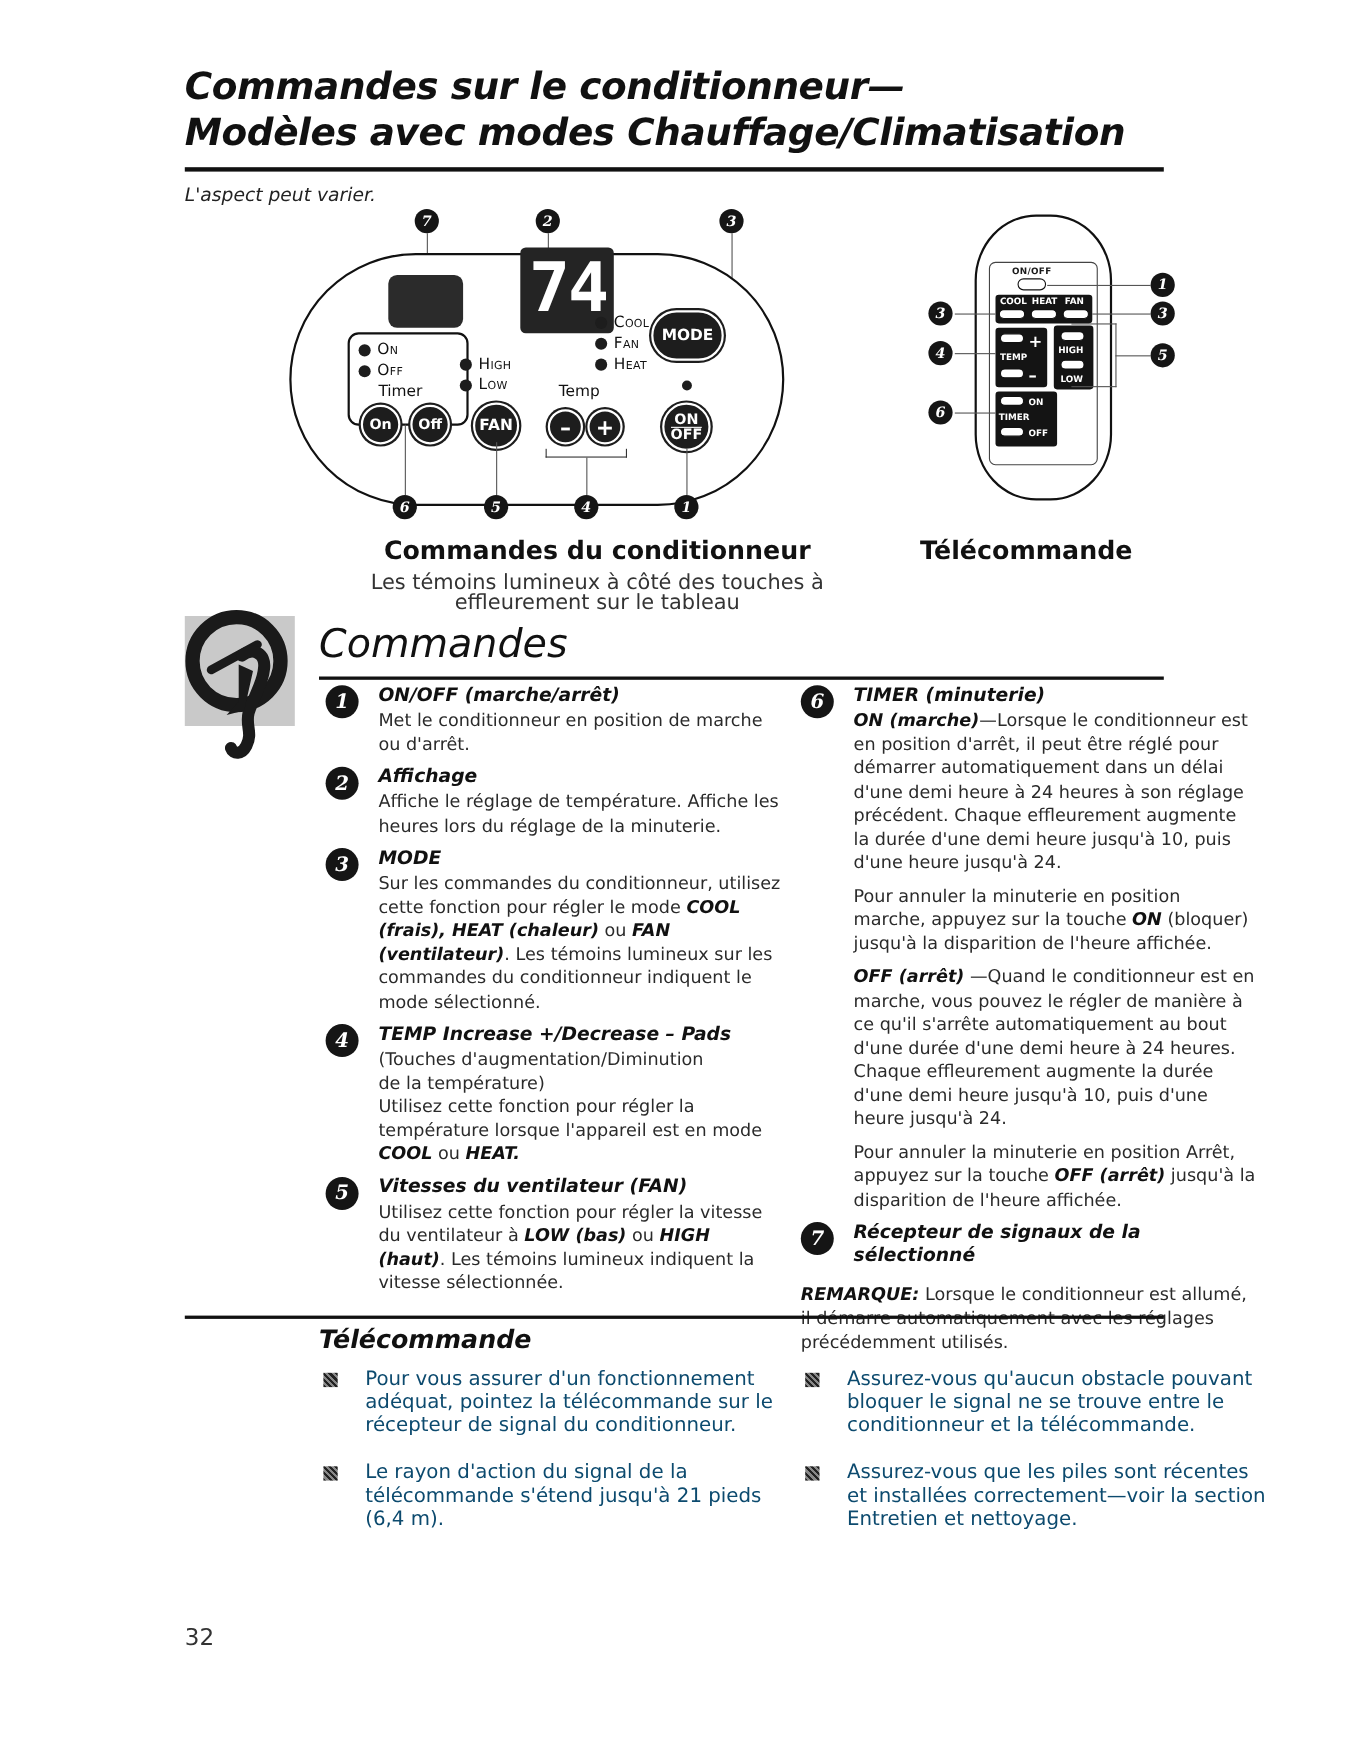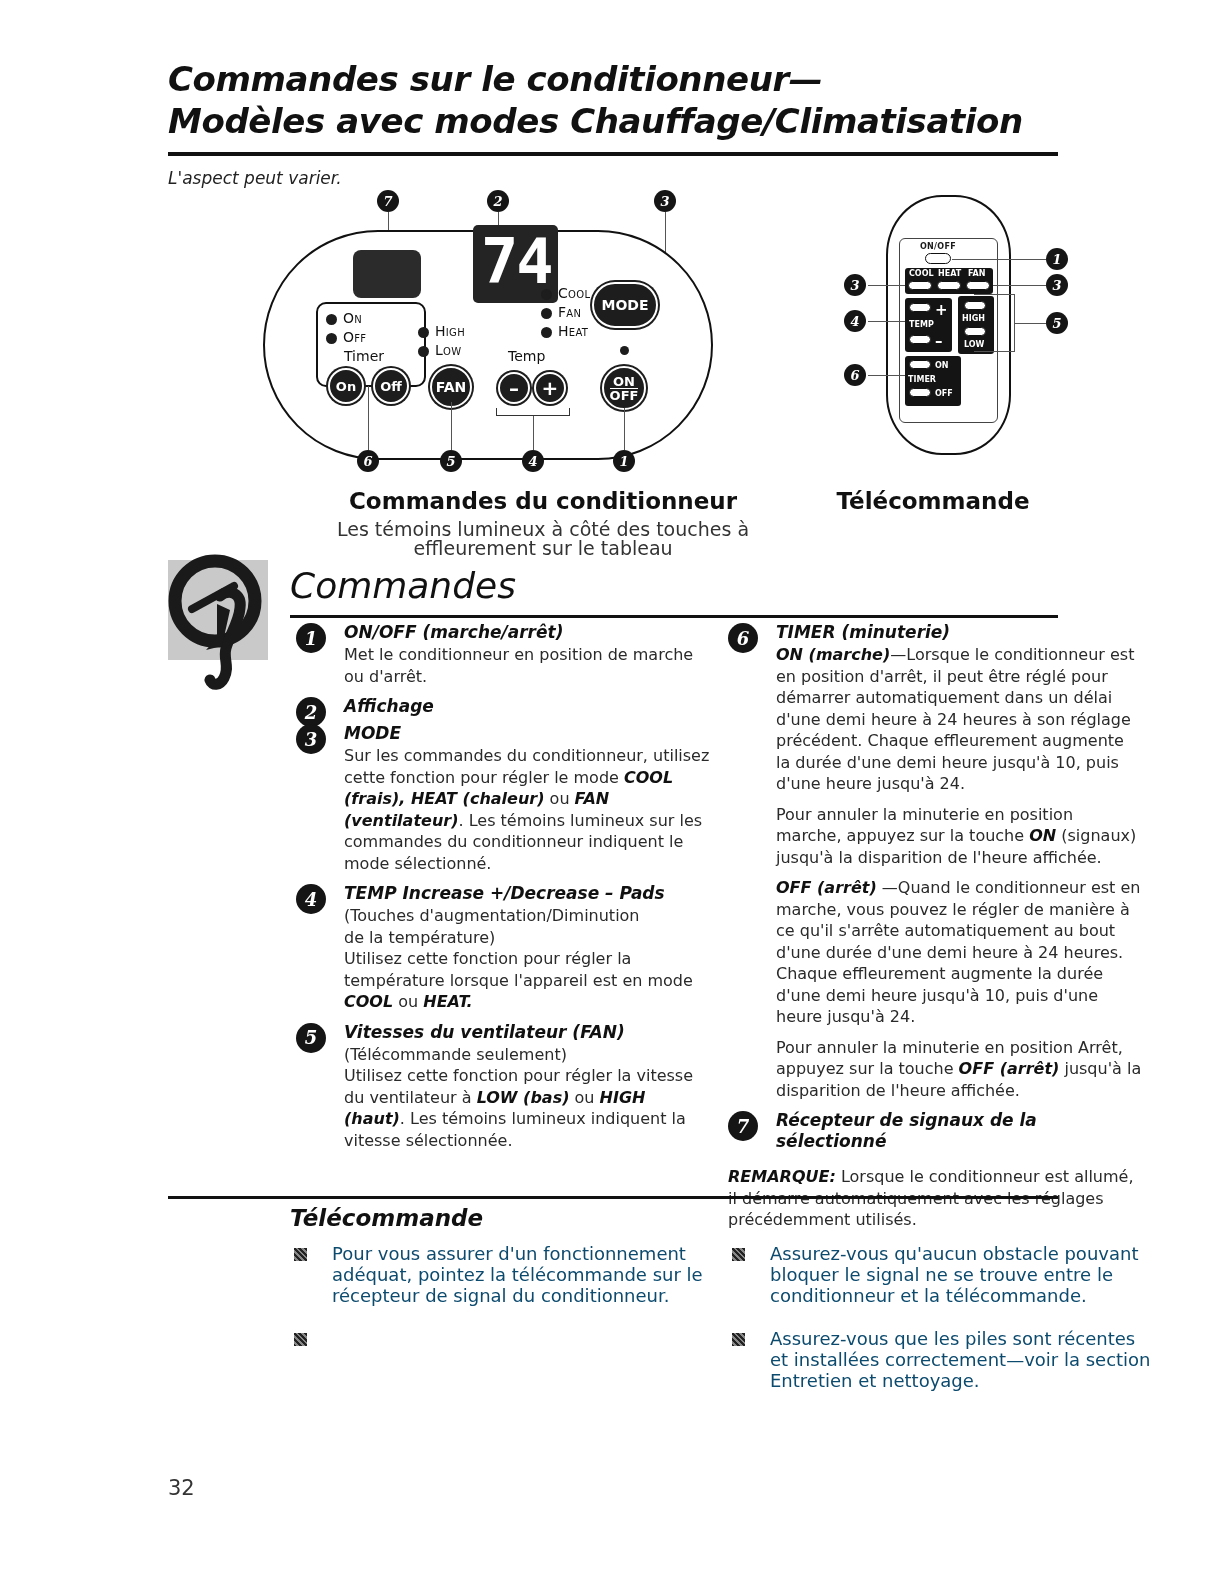--- a/index.html
+++ b/index.html
@@ -368,51 +368,51 @@
 
     <div class="item">
       <div class="num">1</div>
       <h4>ON/OFF (marche/arrêt)</h4>
       <p>Met le conditionneur en position de marche ou d'arrêt.</p>
     </div>
 
     <div class="item">
       <div class="num">2</div>
       <h4>Affichage</h4>
+      <p>Affiche le réglage de température. Affiche les heures lors du réglage de la minuterie.</p>
     </div>
 
     <div class="item">
       <div class="num">3</div>
       <h4>MODE</h4>
       <p><span>Sur les commandes du conditionneur, utilisez cette fonction pour régler le mode </span><b>COOL (frais), HEAT (chaleur)</b><span> ou </span><b>FAN (ventilateur)</b><span>. Les témoins lumineux sur les commandes du conditionneur indiquent le mode sélectionné.</span></p>
     </div>
 
     <div class="item">
       <div class="num">4</div>
       <h4>TEMP Increase +/Decrease – Pads</h4>
       <p style="margin-bottom:0">(Touches d'augmentation/Diminution</p>
       <p style="margin-bottom:0">de la température)</p>
       <p><span>Utilisez cette fonction pour régler la température lorsque l'appareil est en mode </span><b>COOL</b><span> ou </span><b>HEAT.</b></p>
     </div>
 
     <div class="item">
       <div class="num">5</div>
       <h4>Vitesses du ventilateur (FAN)</h4>
-      <p style="margin-bottom:0">(Télécommande seulement)</p>
       <p><span>Utilisez cette fonction pour régler la vitesse du ventilateur à </span><b>LOW (bas)</b><span> ou </span><b>HIGH (haut)</b><span>. Les témoins lumineux indiquent la vitesse sélectionnée.</span></p>
     </div>
   </div>
 
   <div class="col-right">
 
     <div class="item">
       <div class="num">6</div>
       <h4>TIMER (minuterie)</h4>
       <p><b>ON (marche)</b><span>—Lorsque le conditionneur est en position d'arrêt, il peut être réglé pour démarrer automatiquement dans un délai d'une demi heure à 24 heures à son réglage précédent. Chaque effleurement augmente la durée d'une demi heure jusqu'à 10, puis d'une heure jusqu'à 24.</span></p>
-      <p><span>Pour annuler la minuterie en position marche, appuyez sur la touche </span><b>ON</b><span> (signaux) jusqu'à la disparition de l'heure affichée.</span></p>
+      <p><span>Pour annuler la minuterie en position marche, appuyez sur la touche </span><b>ON</b><span> (bloquer) jusqu'à la disparition de l'heure affichée.</span></p>
       <p><b>OFF (arrêt)</b><span> —Quand le conditionneur est en marche, vous pouvez le régler de manière à ce qu'il s'arrête automatiquement au bout d'une durée d'une demi heure à 24 heures. Chaque effleurement augmente la durée d'une demi heure jusqu'à 10, puis d'une heure jusqu'à 24.</span></p>
       <p><span>Pour annuler la minuterie en position Arrêt, appuyez sur la touche </span><b>OFF (arrêt)</b><span> jusqu'à la disparition de l'heure affichée.</span></p>
     </div>
 
     <div class="item" style="margin-bottom:14px;">
       <div class="num">7</div>
       <h4>Récepteur de signaux de la sélectionné</h4>
     </div>
 
     <p class="para remark"><b>REMARQUE:</b><span> Lorsque le conditionneur est allumé, il démarre automatiquement avec les réglages précédemment utilisés.</span></p>
@@ -421,20 +421,21 @@
   <div class="bot-rule"></div>
   <div class="bot-head">Télécommande</div>
 
   <div class="bot-col-l">
     <div class="bullet-item">
       <span class="sq"></span>
       <span class="txt">Pour vous assurer d'un fonctionnement adéquat, pointez la télécommande sur le récepteur de signal du conditionneur.</span>
     </div>
     <div class="bullet-item">
       <span class="sq"></span>
+      <span class="txt">Le rayon d'action du signal de la télécommande s'étend jusqu'à 21 pieds (6,4 m).</span>
     </div>
   </div>
 
   <div class="bot-col-r">
     <div class="bullet-item">
       <span class="sq"></span>
       <span class="txt">Assurez-vous qu'aucun obstacle pouvant bloquer le signal ne se trouve entre le conditionneur et la télécommande.</span>
     </div>
     <div class="bullet-item">
       <span class="sq"></span>

